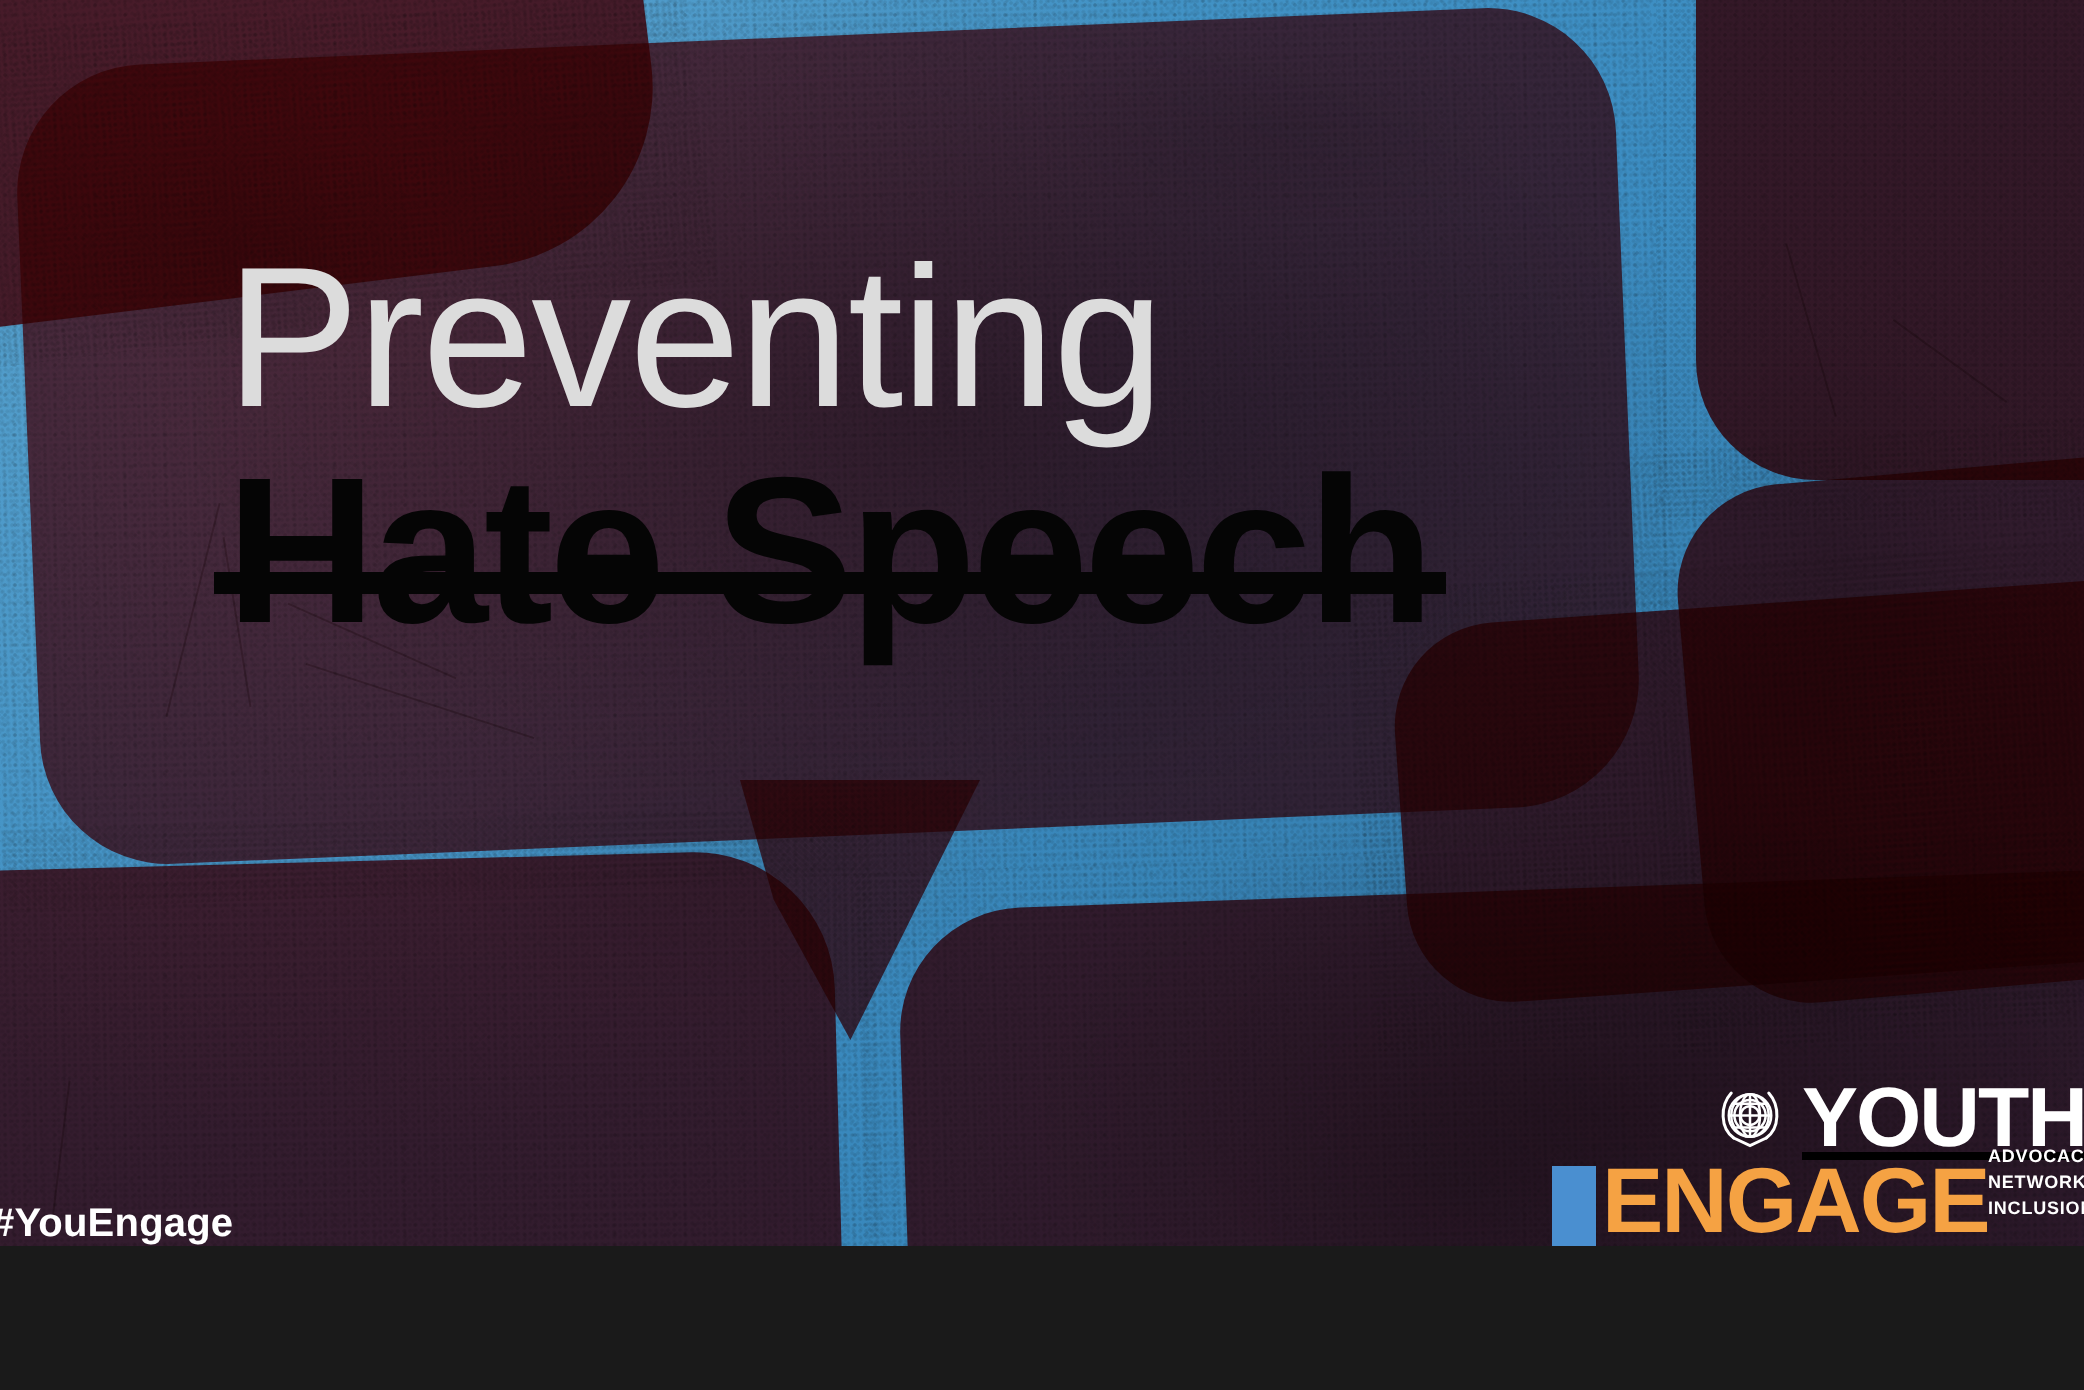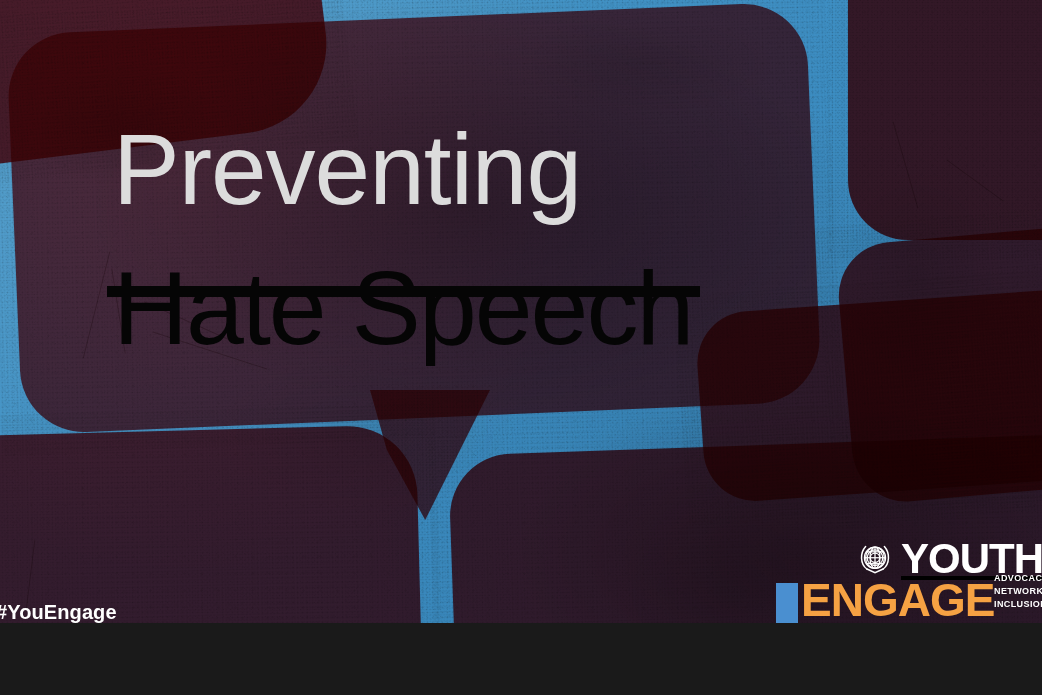--- a/index.html
+++ b/index.html
@@ -164,25 +164,24 @@
     white-space: nowrap;
   }
   #strike-wrap {
     position: relative;
     display: inline-block;
     margin-top: 4px;
   }
   #line-hatespeech {
     font-size: 104px;
     line-height: 104px;
-    font-weight: 400;
+    font-weight: 700;
     color: #050505;
     letter-spacing: -2px;
     white-space: nowrap;
-    margin-top: 32px;
   }
   #strike-line {
     position: absolute;
     left: -6px;
     right: -8px;
     top: 62px;
     height: 11px;
     background: #050505;
   }
 

